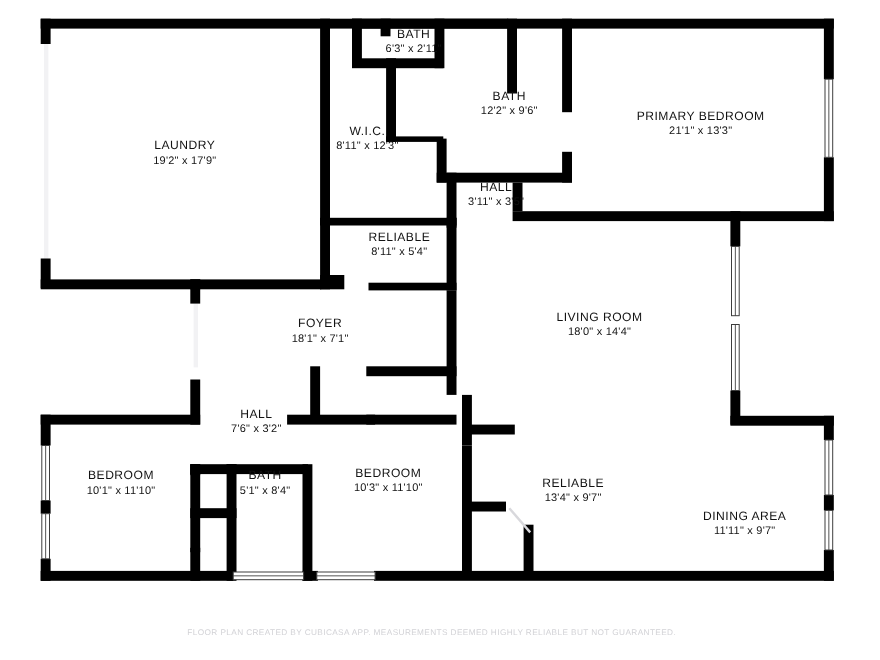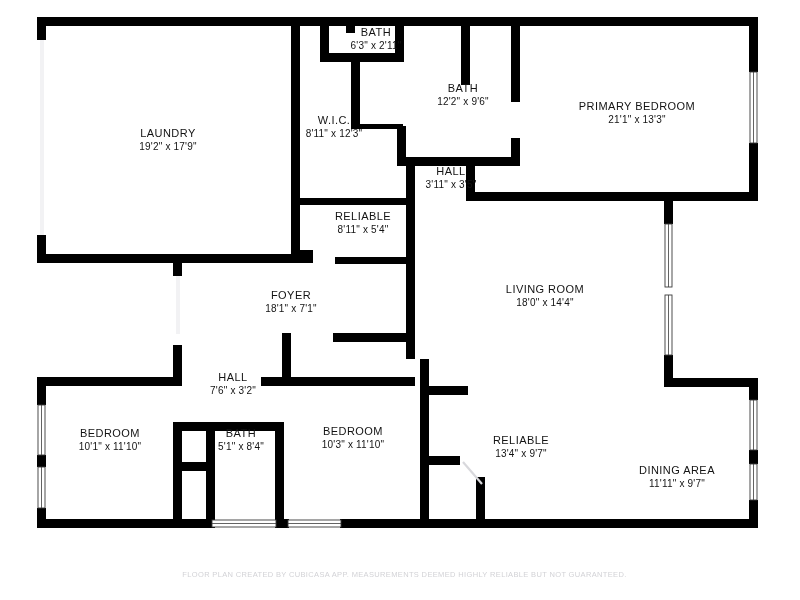--- a/index.html
+++ b/index.html
@@ -42,21 +42,21 @@
   }
   .room-label .rl-dims {
     display: block;
     font-size: 10px;
     letter-spacing: 0.2px;
     margin-top: 1px;
     font-weight: 400;
   }
   #plan-footer {
     position: absolute;
-    left: 16px;
+    left: 4px;
     width: 777px;
     text-align: center;
     font-size: 7.5px;
     letter-spacing: 0.35px;
     color: #d2d2d6;
     font-family: "Liberation Sans", sans-serif;
   }
 </style>
 </head>
 <body>

